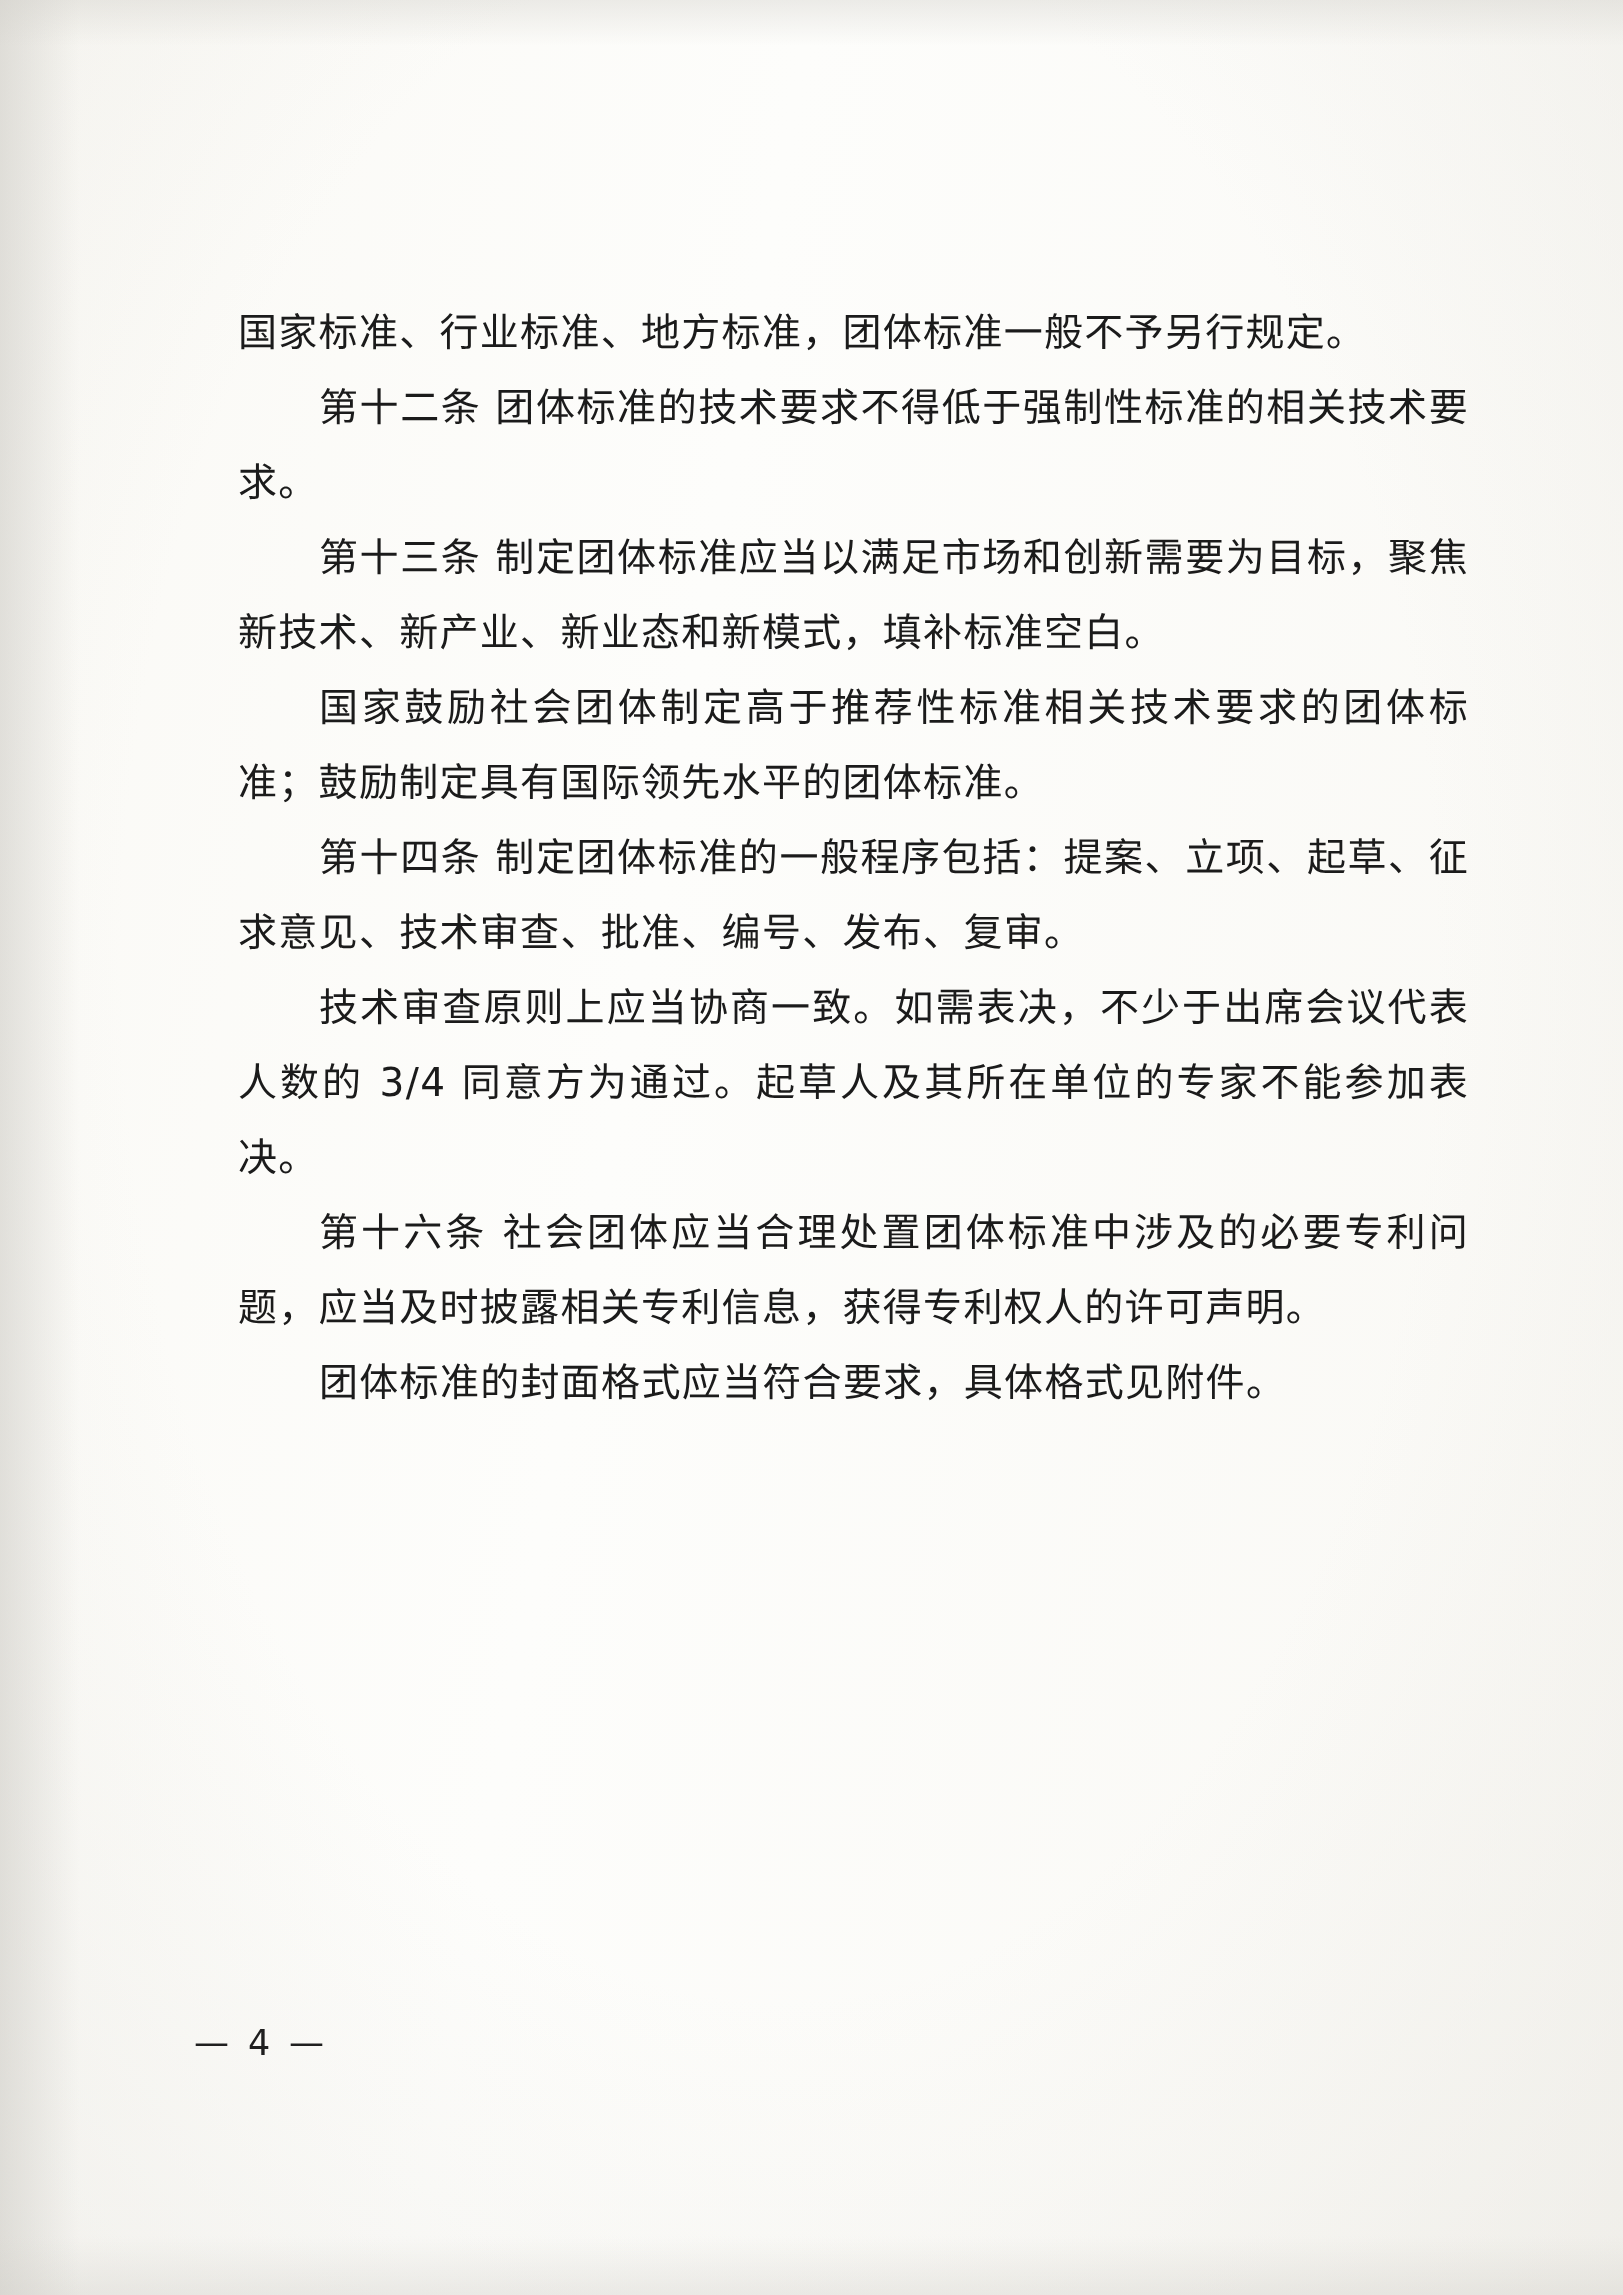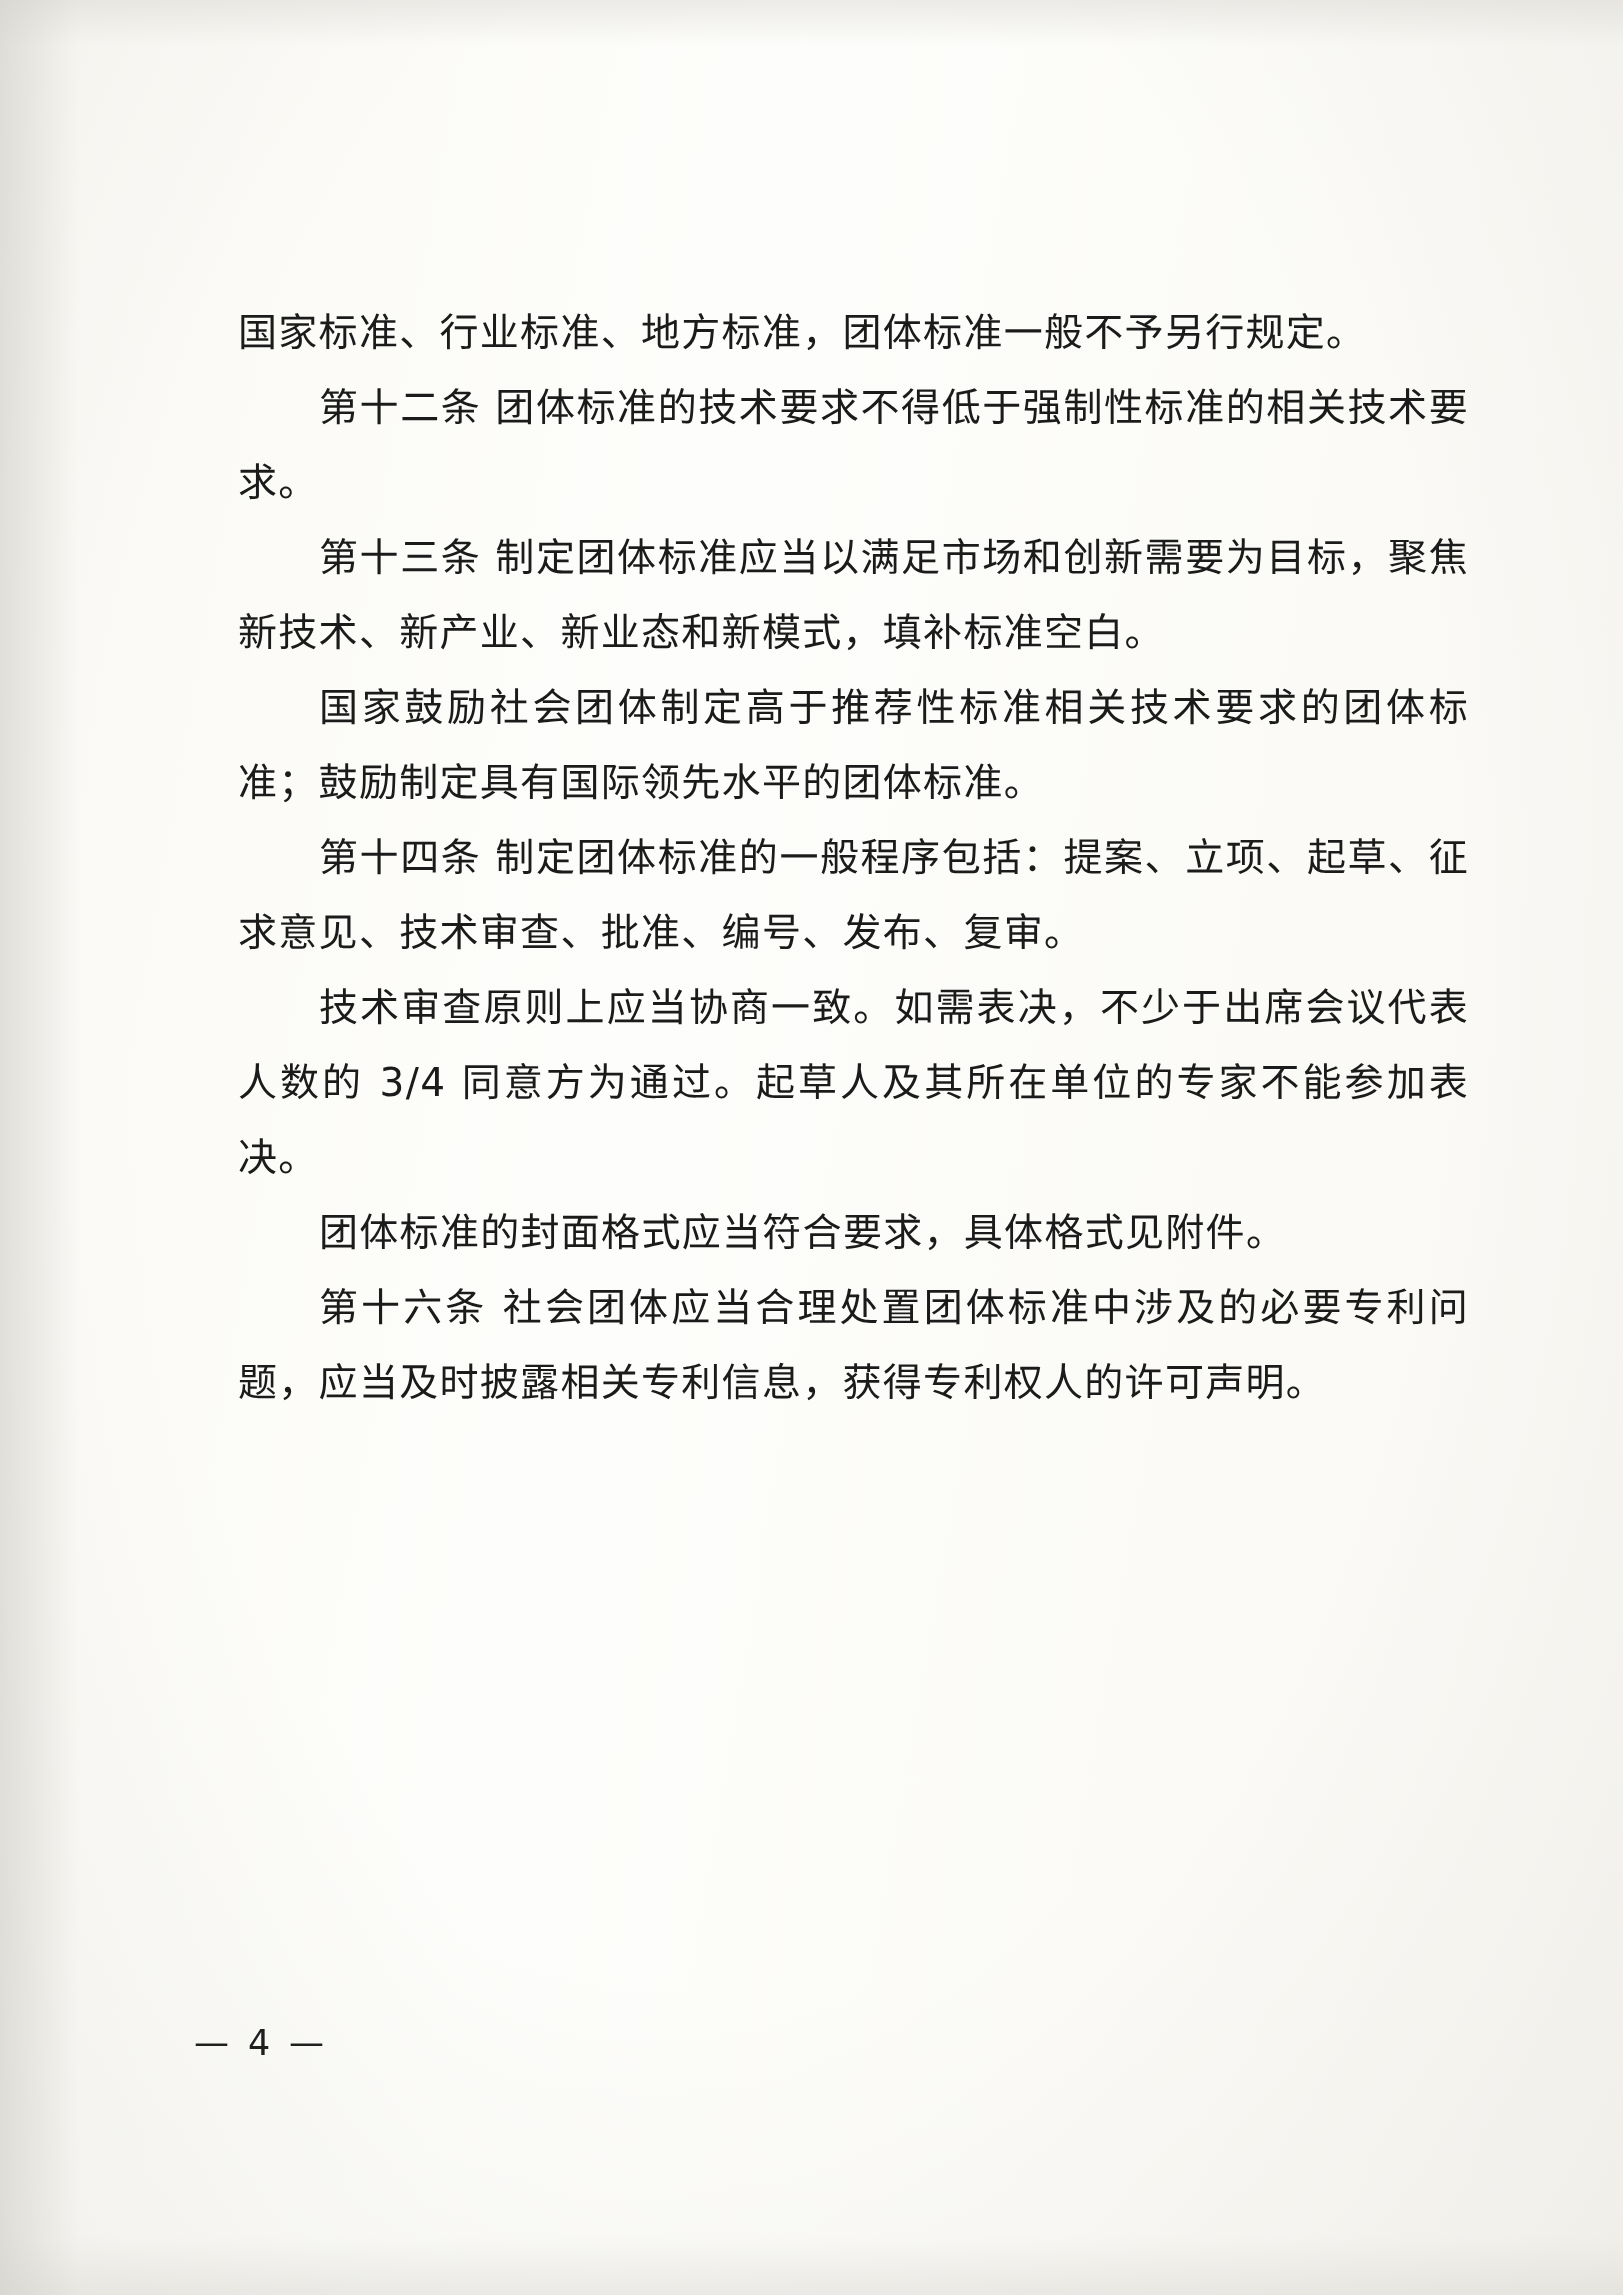--- a/index.html
+++ b/index.html
@@ -90,19 +90,19 @@
   <div class="scan-edge-top"></div>
   <div class="scan-edge-bottom"></div>
 
   <div class="content">
     <p class="para">国家标准、行业标准、地方标准，团体标准一般不予另行规定。</p>
     <p class="para indent">第十二条  团体标准的技术要求不得低于强制性标准的相关技术要求。</p>
     <p class="para indent">第十三条  制定团体标准应当以满足市场和创新需要为目标，聚焦新技术、新产业、新业态和新模式，填补标准空白。</p>
     <p class="para indent">国家鼓励社会团体制定高于推荐性标准相关技术要求的团体标准；鼓励制定具有国际领先水平的团体标准。</p>
     <p class="para indent">第十四条  制定团体标准的一般程序包括：提案、立项、起草、征求意见、技术审查、批准、编号、发布、复审。</p>
     <p class="para indent">技术审查原则上应当协商一致。如需表决，不少于出席会议代表人数的 3/4 同意方为通过。起草人及其所在单位的专家不能参加表决。</p>
+    <p class="para indent">第十六条  社会团体应当合理处置团体标准中涉及的必要专利问题，应当及时披露相关专利信息，获得专利权人的许可声明。</p>
     <p class="para indent">团体标准的封面格式应当符合要求，具体格式见附件。</p>
-    <p class="para indent">第十六条  社会团体应当合理处置团体标准中涉及的必要专利问题，应当及时披露相关专利信息，获得专利权人的许可声明。</p>
   </div>
 
   <div class="pagenum">— 4 —</div>
 </div>
 
 
 </body></html>

